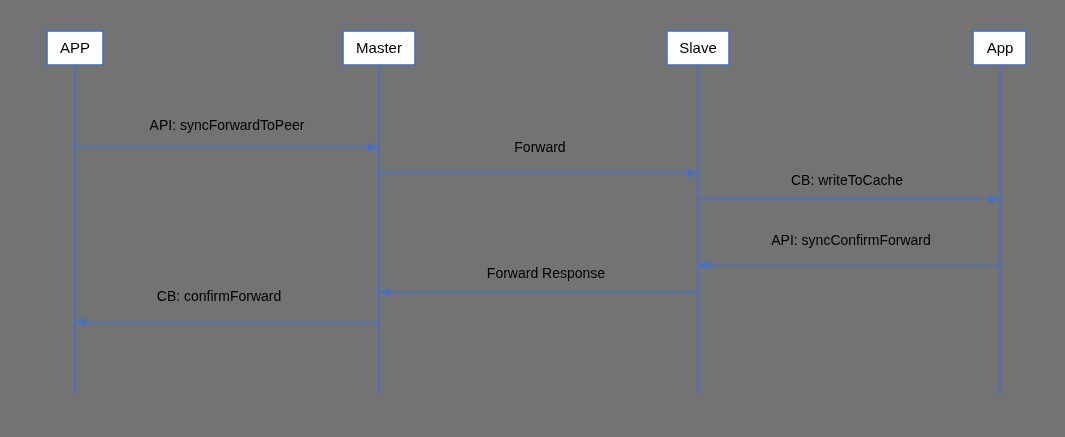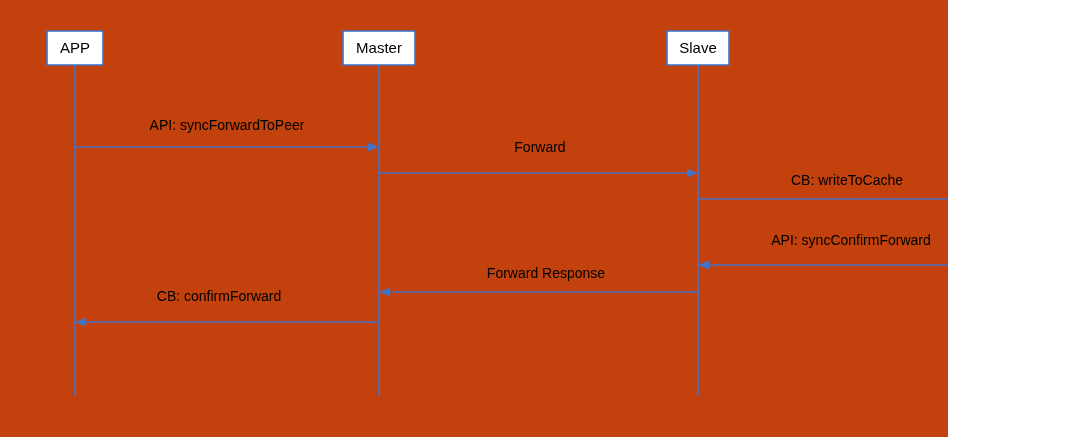--- a/index.html
+++ b/index.html
@@ -5,23 +5,23 @@
   html, body {
     margin: 0;
     padding: 0;
     background: #ffffff;
   }
   body {
     font-family: "Liberation Sans", sans-serif;
   }
   #diagram-canvas {
     position: relative;
-    width: 948px;
+    width: 1065px;
     height: 437px;
-    background: #c2410c;
+    background: #737373;
     overflow: hidden;
   }
   #seq-svg {
     position: absolute;
     top: 0;
     left: 0;
     width: 1065px;
     height: 437px;
     display: block;
   }

